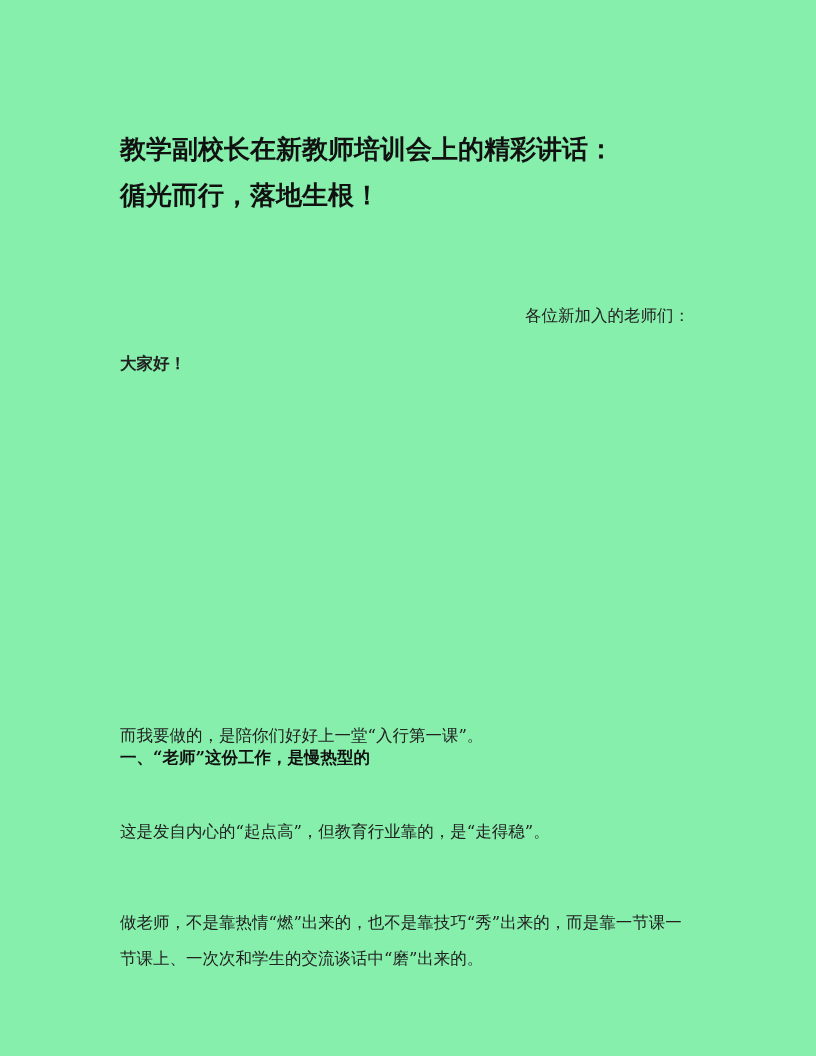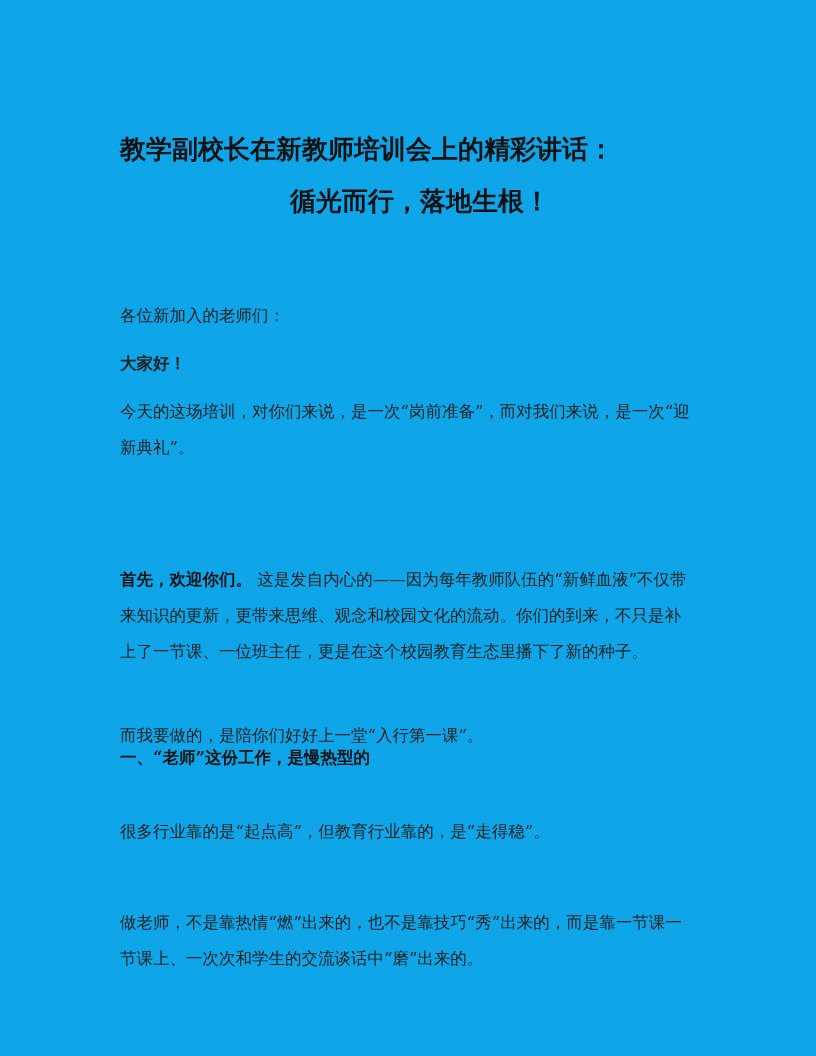--- a/index.html
+++ b/index.html
@@ -1,41 +1,39 @@
 <!DOCTYPE html>
 <html><head>
 <meta charset="utf-8">
 <style>
   html, body { margin: 0; padding: 0; background: #ffffff; }
   body { width: 816px; height: 1056px; position: relative; overflow: hidden; }
-  .page { position: absolute; left: 0; top: 0; width: 816px; height: 1056px; background: #0ea5e9; }
+  .page { position: absolute; left: 0; top: 0; width: 816px; height: 1056px; background: #86efac; }
   .title {
     position: absolute; left: 120px; width: 600px;
     font-family: "DejaVu Serif", "Liberation Serif", serif;
     font-weight: bold; font-size: 26px; line-height: 32px; color: #111;
     white-space: nowrap; letter-spacing: 0px;
   }
   .t1 { top: 133px; }
-  .t2 { top: 185px; text-align: center; }
+  .t2 { top: 179px; }
   .p {
     position: absolute; left: 120px; width: 570px;
     font-family: "DejaVu Serif", "Liberation Serif", serif;
     font-size: 16.5px; line-height: 36px; color: #222;
     margin: 0;
   }
   .b { font-weight: bold; color: #111; }
 </style>
 </head>
 <body>
 
 <div class="page">
   <div class="title t1">教学副校长在新教师培训会上的精彩讲话：</div>
   <div class="title t2">循光而行，落地生根！</div>
 
-  <p class="p" style="top:298px;">各位新加入的老师们：</p>
+  <p class="p" style="top:298px;text-align:right;">各位新加入的老师们：</p>
   <p class="p" style="top:346px;font-weight:bold;">大家好！</p>
-  <p class="p" style="top:394px;">今天的这场培训，对你们来说，是一次“岗前准备”，而对我们来说，是一次“迎新典礼”。</p>
-  <p class="p" style="top:562px;"><span class="b">首先，欢迎你们。</span><span> 这是发自内心的——因为每年教师队伍的“新鲜血液”不仅带来知识的更新，更带来思维、观念和校园文化的流动。你们的到来，不只是补上了一节课、一位班主任，更是在这个校园教育生态里播下了新的种子。</span></p>
   <p class="p" style="top:718px;">而我要做的，是陪你们好好上一堂“入行第一课”。</p>
   <p class="p b" style="top:740px;">一、“老师”这份工作，是慢热型的</p>
-  <p class="p" style="top:814px;">很多行业靠的是“起点高”，但教育行业靠的，是“走得稳”。</p>
+  <p class="p" style="top:814px;">这是发自内心的“起点高”，但教育行业靠的，是“走得稳”。</p>
   <p class="p" style="top:862px;margin-top:43px;">做老师，不是靠热情“燃”出来的，也不是靠技巧“秀”出来的，而是靠一节课一节课上、一次次和学生的交流谈话中“磨”出来的。</p>
 </div>
 
 </body></html>

